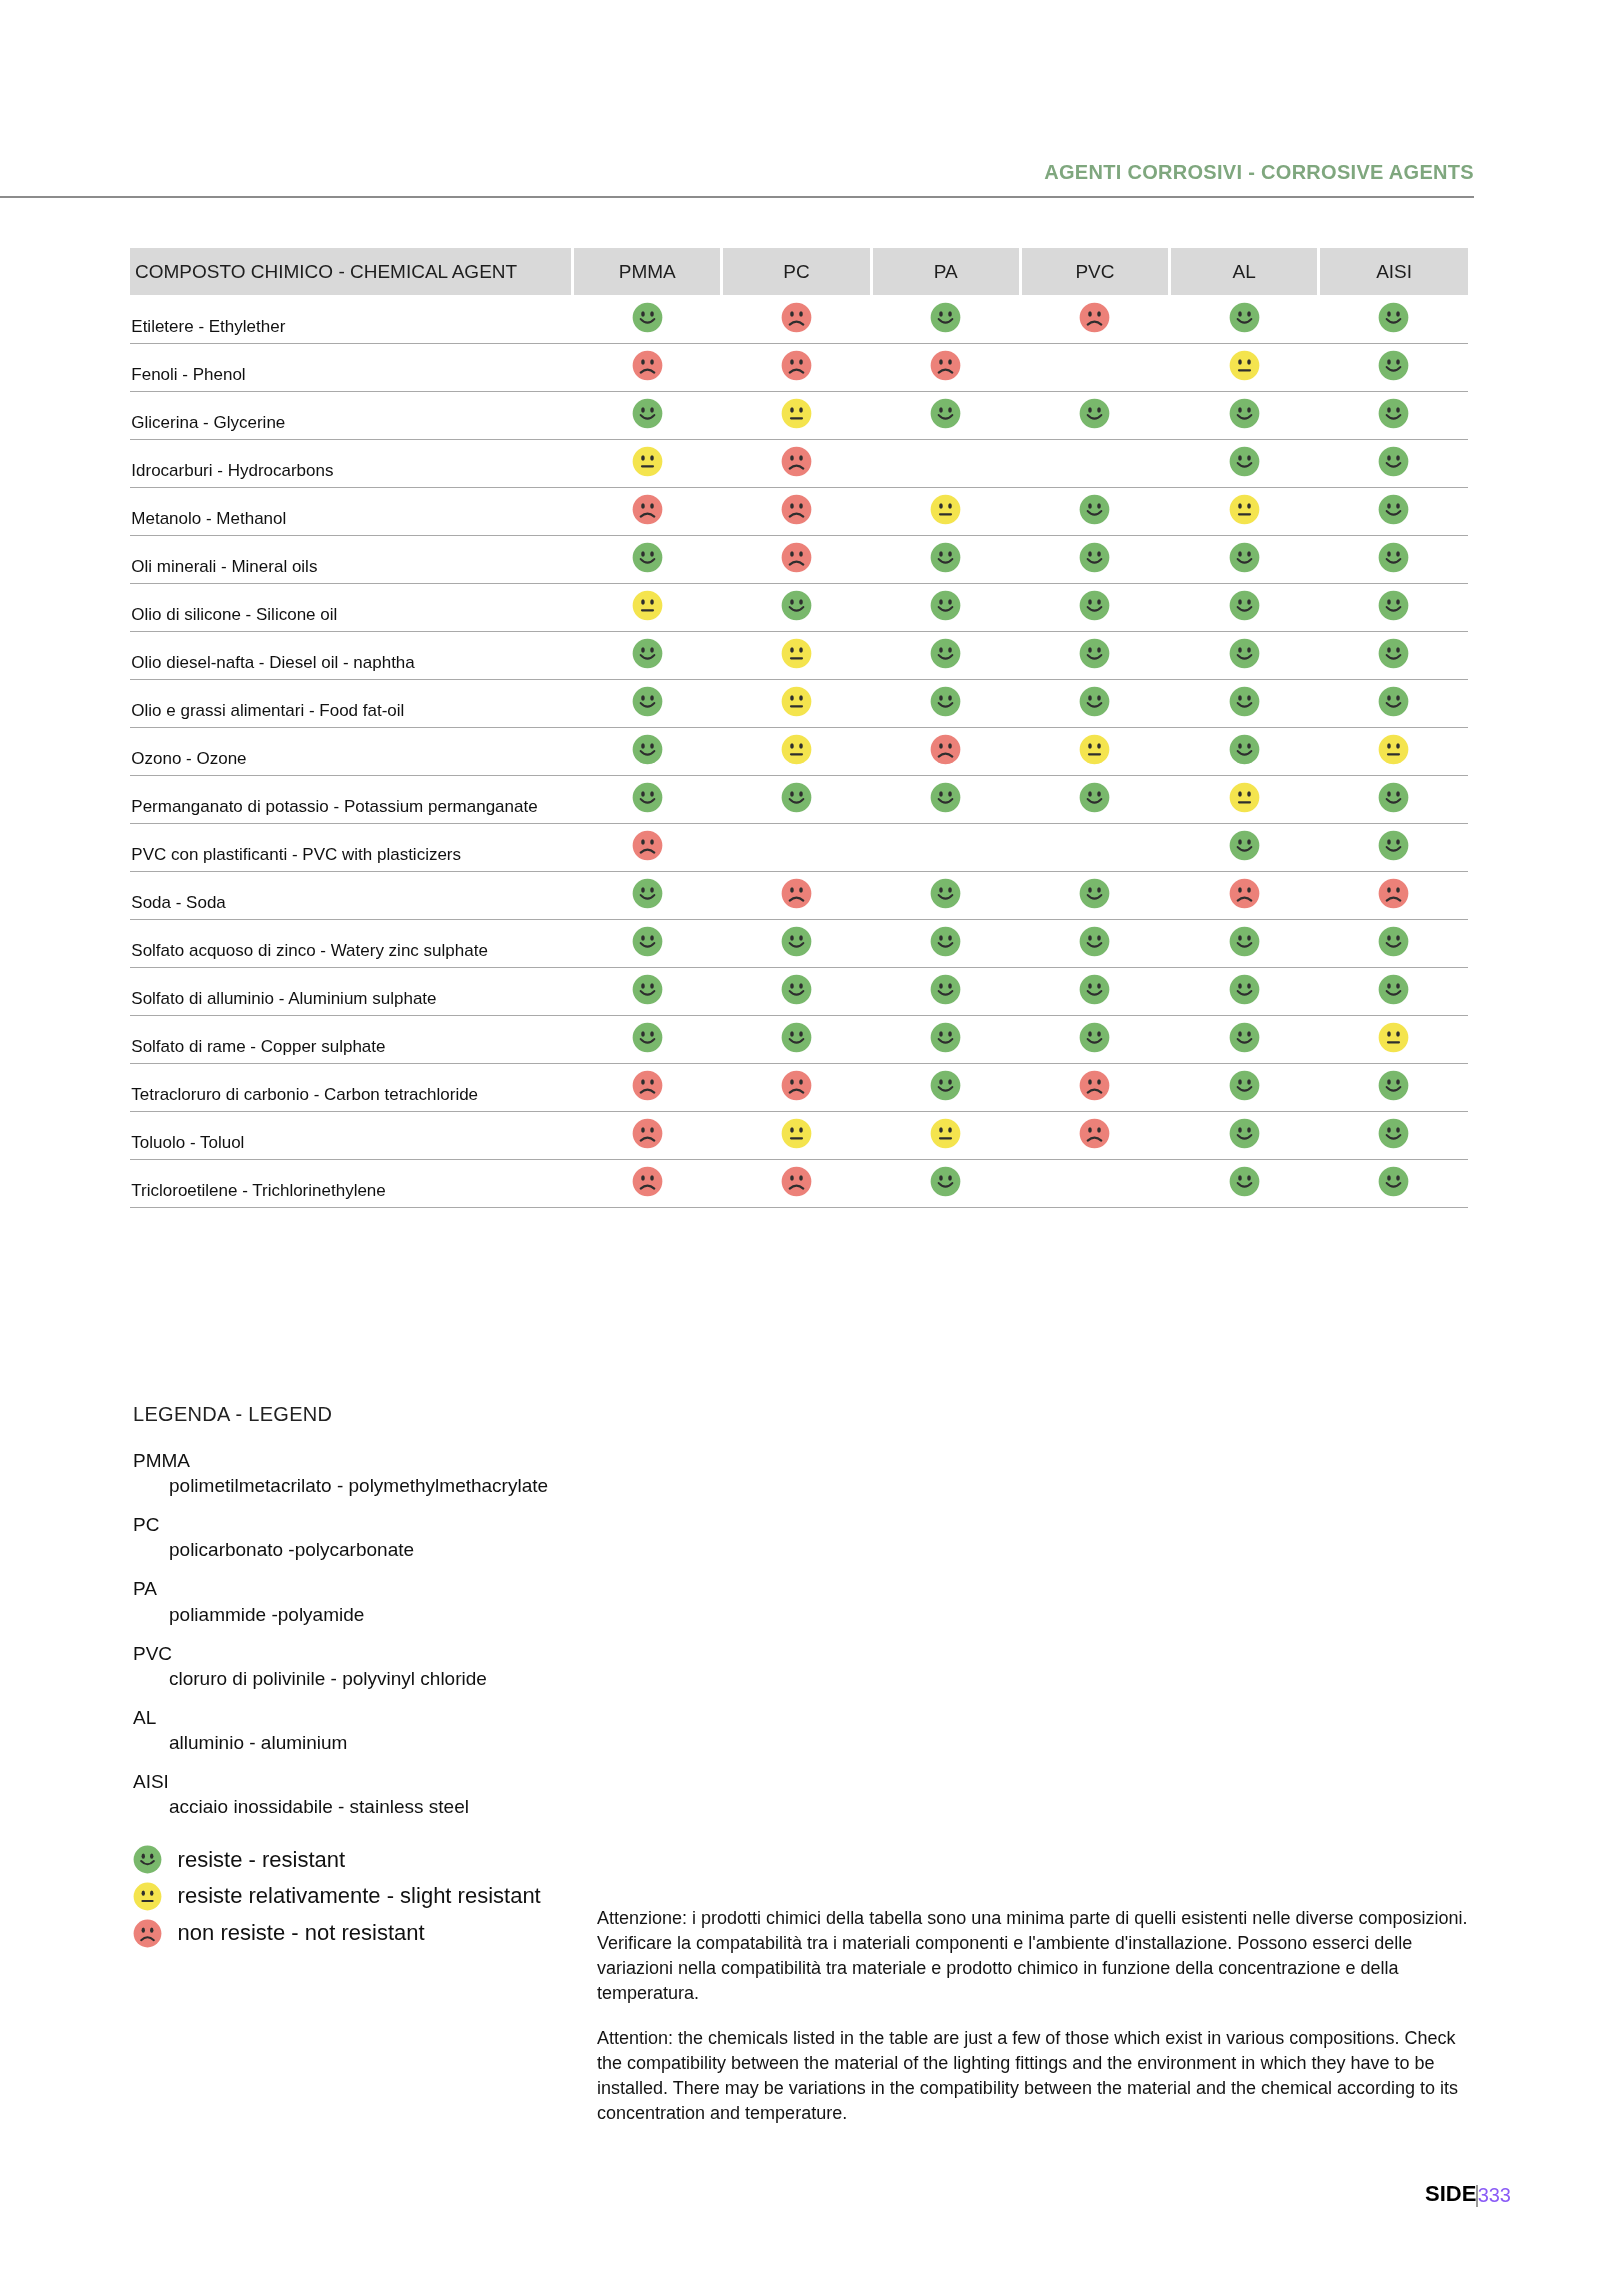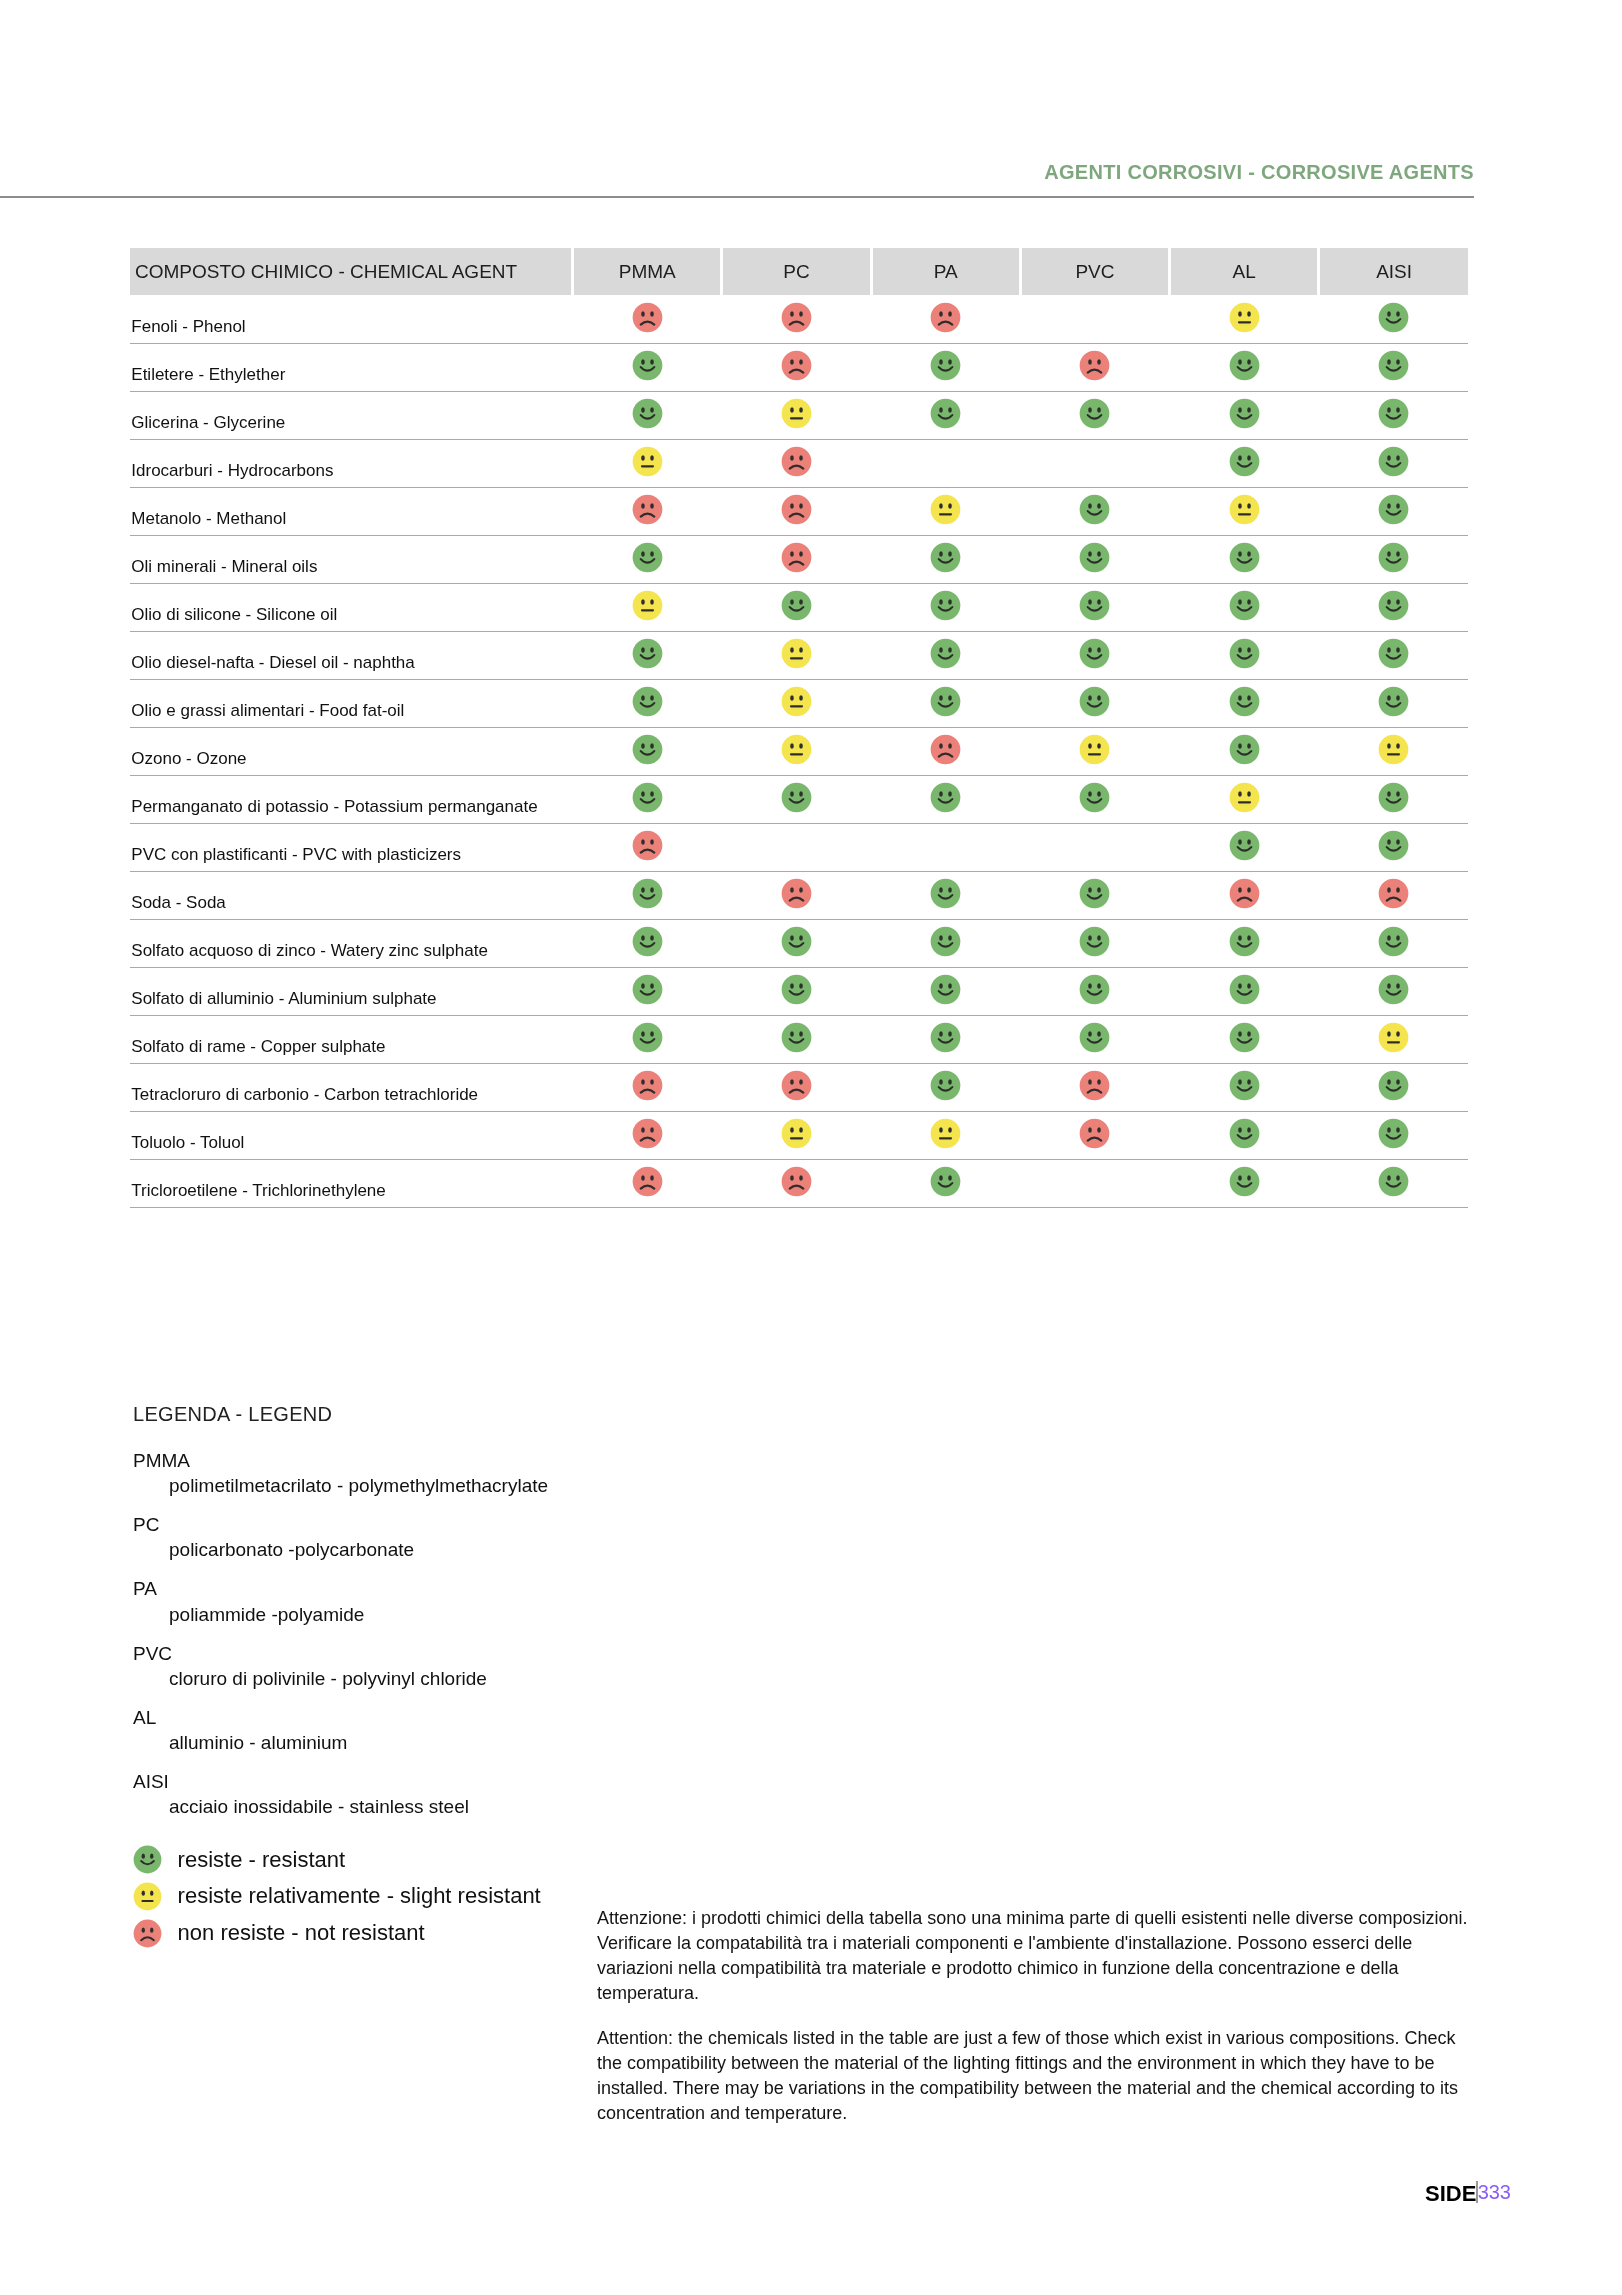--- a/index.html
+++ b/index.html
@@ -52,21 +52,21 @@
   .legend-ratings { margin-top: 27px; }
   .rating-row { display: flex; align-items: center; gap: 15.6px; margin-bottom: 7.8px; }
   .rating-row svg { flex: 0 0 auto; }
   .rating-label { font-size: 22px; color: #111; }
 
   
   .notes { position: absolute; left: 597px; top: 1864px; width: 877px; margin-top: 42px; }
   .note { font-size: 18px; line-height: 25px; color: #141414; margin-bottom: 19.5px; }
 
   
-  .footer { position: absolute; top: 2181px; right: 112px; display: flex; align-items: flex-start; }
+  .footer { position: absolute; top: 2181px; right: 112px; display: flex; align-items: flex-end; }
   .brand { font-size: 22px; font-weight: 700; color: #000; }
   .footer-divider { width: 1.3px; height: 22px; background: #9a9a9a; }
   .page-number { font-size: 20px; color: #8b5cf6; }
 </style>
 </head>
 <body>
 
 <div class="page">
 
   <div class="page-title">AGENTI CORROSIVI - CORROSIVE AGENTS</div>
@@ -79,20 +79,59 @@
           <th class="mat-h">PMMA</th>
           <th class="mat-h">PC</th>
           <th class="mat-h">PA</th>
           <th class="mat-h">PVC</th>
           <th class="mat-h">AL</th>
           <th class="mat-h">AISI</th>
         </tr>
       </thead>
     <tbody>
         <tr>
+          <td class="agent">Etiletere - Ethylether</td>
+          <td class="rating"><svg width="31" height="31" viewBox="0 0 48 48">
+              <circle cx="24" cy="24" r="23" fill="#79b86c"></circle>
+              <ellipse cx="17" cy="18.5" rx="2.8" ry="4.3" fill="#2e2e2e"></ellipse>
+              <ellipse cx="31" cy="18.5" rx="2.8" ry="4.3" fill="#2e2e2e"></ellipse>
+              <path d="M13.5 26.5 Q24 37.5 34.5 26.5" fill="none" stroke="#2e2e2e" stroke-width="3.3" stroke-linecap="round"></path>
+            </svg></td>
+          <td class="rating"><svg width="31" height="31" viewBox="0 0 48 48">
+              <circle cx="24" cy="24" r="23" fill="#ec8179"></circle>
+              <ellipse cx="17" cy="18.5" rx="2.8" ry="4.3" fill="#2e2e2e"></ellipse>
+              <ellipse cx="31" cy="18.5" rx="2.8" ry="4.3" fill="#2e2e2e"></ellipse>
+              <path d="M13.5 35 Q24 25.5 34.5 35" fill="none" stroke="#2e2e2e" stroke-width="3.3" stroke-linecap="round"></path>
+            </svg></td>
+          <td class="rating"><svg width="31" height="31" viewBox="0 0 48 48">
+              <circle cx="24" cy="24" r="23" fill="#79b86c"></circle>
+              <ellipse cx="17" cy="18.5" rx="2.8" ry="4.3" fill="#2e2e2e"></ellipse>
+              <ellipse cx="31" cy="18.5" rx="2.8" ry="4.3" fill="#2e2e2e"></ellipse>
+              <path d="M13.5 26.5 Q24 37.5 34.5 26.5" fill="none" stroke="#2e2e2e" stroke-width="3.3" stroke-linecap="round"></path>
+            </svg></td>
+          <td class="rating"><svg width="31" height="31" viewBox="0 0 48 48">
+              <circle cx="24" cy="24" r="23" fill="#ec8179"></circle>
+              <ellipse cx="17" cy="18.5" rx="2.8" ry="4.3" fill="#2e2e2e"></ellipse>
+              <ellipse cx="31" cy="18.5" rx="2.8" ry="4.3" fill="#2e2e2e"></ellipse>
+              <path d="M13.5 35 Q24 25.5 34.5 35" fill="none" stroke="#2e2e2e" stroke-width="3.3" stroke-linecap="round"></path>
+            </svg></td>
+          <td class="rating"><svg width="31" height="31" viewBox="0 0 48 48">
+              <circle cx="24" cy="24" r="23" fill="#79b86c"></circle>
+              <ellipse cx="17" cy="18.5" rx="2.8" ry="4.3" fill="#2e2e2e"></ellipse>
+              <ellipse cx="31" cy="18.5" rx="2.8" ry="4.3" fill="#2e2e2e"></ellipse>
+              <path d="M13.5 26.5 Q24 37.5 34.5 26.5" fill="none" stroke="#2e2e2e" stroke-width="3.3" stroke-linecap="round"></path>
+            </svg></td>
+          <td class="rating"><svg width="31" height="31" viewBox="0 0 48 48">
+              <circle cx="24" cy="24" r="23" fill="#79b86c"></circle>
+              <ellipse cx="17" cy="18.5" rx="2.8" ry="4.3" fill="#2e2e2e"></ellipse>
+              <ellipse cx="31" cy="18.5" rx="2.8" ry="4.3" fill="#2e2e2e"></ellipse>
+              <path d="M13.5 26.5 Q24 37.5 34.5 26.5" fill="none" stroke="#2e2e2e" stroke-width="3.3" stroke-linecap="round"></path>
+            </svg></td>
+        </tr>
+        <tr>
           <td class="agent">Fenoli - Phenol</td>
           <td class="rating"><svg width="31" height="31" viewBox="0 0 48 48">
               <circle cx="24" cy="24" r="23" fill="#ec8179"></circle>
               <ellipse cx="17" cy="18.5" rx="2.8" ry="4.3" fill="#2e2e2e"></ellipse>
               <ellipse cx="31" cy="18.5" rx="2.8" ry="4.3" fill="#2e2e2e"></ellipse>
               <path d="M13.5 35 Q24 25.5 34.5 35" fill="none" stroke="#2e2e2e" stroke-width="3.3" stroke-linecap="round"></path>
             </svg></td>
           <td class="rating"><svg width="31" height="31" viewBox="0 0 48 48">
               <circle cx="24" cy="24" r="23" fill="#ec8179"></circle>
               <ellipse cx="17" cy="18.5" rx="2.8" ry="4.3" fill="#2e2e2e"></ellipse>
@@ -104,59 +143,20 @@
               <ellipse cx="17" cy="18.5" rx="2.8" ry="4.3" fill="#2e2e2e"></ellipse>
               <ellipse cx="31" cy="18.5" rx="2.8" ry="4.3" fill="#2e2e2e"></ellipse>
               <path d="M13.5 35 Q24 25.5 34.5 35" fill="none" stroke="#2e2e2e" stroke-width="3.3" stroke-linecap="round"></path>
             </svg></td>
           <td class="rating"></td>
           <td class="rating"><svg width="31" height="31" viewBox="0 0 48 48">
               <circle cx="24" cy="24" r="23" fill="#f4e44e"></circle>
               <ellipse cx="17" cy="18.5" rx="2.8" ry="4.3" fill="#2e2e2e"></ellipse>
               <ellipse cx="31" cy="18.5" rx="2.8" ry="4.3" fill="#2e2e2e"></ellipse>
               <line x1="15.5" y1="31.5" x2="32.5" y2="31.5" stroke="#2e2e2e" stroke-width="3.3" stroke-linecap="round"></line>
-            </svg></td>
-          <td class="rating"><svg width="31" height="31" viewBox="0 0 48 48">
-              <circle cx="24" cy="24" r="23" fill="#79b86c"></circle>
-              <ellipse cx="17" cy="18.5" rx="2.8" ry="4.3" fill="#2e2e2e"></ellipse>
-              <ellipse cx="31" cy="18.5" rx="2.8" ry="4.3" fill="#2e2e2e"></ellipse>
-              <path d="M13.5 26.5 Q24 37.5 34.5 26.5" fill="none" stroke="#2e2e2e" stroke-width="3.3" stroke-linecap="round"></path>
-            </svg></td>
-        </tr>
-        <tr>
-          <td class="agent">Etiletere - Ethylether</td>
-          <td class="rating"><svg width="31" height="31" viewBox="0 0 48 48">
-              <circle cx="24" cy="24" r="23" fill="#79b86c"></circle>
-              <ellipse cx="17" cy="18.5" rx="2.8" ry="4.3" fill="#2e2e2e"></ellipse>
-              <ellipse cx="31" cy="18.5" rx="2.8" ry="4.3" fill="#2e2e2e"></ellipse>
-              <path d="M13.5 26.5 Q24 37.5 34.5 26.5" fill="none" stroke="#2e2e2e" stroke-width="3.3" stroke-linecap="round"></path>
-            </svg></td>
-          <td class="rating"><svg width="31" height="31" viewBox="0 0 48 48">
-              <circle cx="24" cy="24" r="23" fill="#ec8179"></circle>
-              <ellipse cx="17" cy="18.5" rx="2.8" ry="4.3" fill="#2e2e2e"></ellipse>
-              <ellipse cx="31" cy="18.5" rx="2.8" ry="4.3" fill="#2e2e2e"></ellipse>
-              <path d="M13.5 35 Q24 25.5 34.5 35" fill="none" stroke="#2e2e2e" stroke-width="3.3" stroke-linecap="round"></path>
-            </svg></td>
-          <td class="rating"><svg width="31" height="31" viewBox="0 0 48 48">
-              <circle cx="24" cy="24" r="23" fill="#79b86c"></circle>
-              <ellipse cx="17" cy="18.5" rx="2.8" ry="4.3" fill="#2e2e2e"></ellipse>
-              <ellipse cx="31" cy="18.5" rx="2.8" ry="4.3" fill="#2e2e2e"></ellipse>
-              <path d="M13.5 26.5 Q24 37.5 34.5 26.5" fill="none" stroke="#2e2e2e" stroke-width="3.3" stroke-linecap="round"></path>
-            </svg></td>
-          <td class="rating"><svg width="31" height="31" viewBox="0 0 48 48">
-              <circle cx="24" cy="24" r="23" fill="#ec8179"></circle>
-              <ellipse cx="17" cy="18.5" rx="2.8" ry="4.3" fill="#2e2e2e"></ellipse>
-              <ellipse cx="31" cy="18.5" rx="2.8" ry="4.3" fill="#2e2e2e"></ellipse>
-              <path d="M13.5 35 Q24 25.5 34.5 35" fill="none" stroke="#2e2e2e" stroke-width="3.3" stroke-linecap="round"></path>
-            </svg></td>
-          <td class="rating"><svg width="31" height="31" viewBox="0 0 48 48">
-              <circle cx="24" cy="24" r="23" fill="#79b86c"></circle>
-              <ellipse cx="17" cy="18.5" rx="2.8" ry="4.3" fill="#2e2e2e"></ellipse>
-              <ellipse cx="31" cy="18.5" rx="2.8" ry="4.3" fill="#2e2e2e"></ellipse>
-              <path d="M13.5 26.5 Q24 37.5 34.5 26.5" fill="none" stroke="#2e2e2e" stroke-width="3.3" stroke-linecap="round"></path>
             </svg></td>
           <td class="rating"><svg width="31" height="31" viewBox="0 0 48 48">
               <circle cx="24" cy="24" r="23" fill="#79b86c"></circle>
               <ellipse cx="17" cy="18.5" rx="2.8" ry="4.3" fill="#2e2e2e"></ellipse>
               <ellipse cx="31" cy="18.5" rx="2.8" ry="4.3" fill="#2e2e2e"></ellipse>
               <path d="M13.5 26.5 Q24 37.5 34.5 26.5" fill="none" stroke="#2e2e2e" stroke-width="3.3" stroke-linecap="round"></path>
             </svg></td>
         </tr>
         <tr>
           <td class="agent">Glicerina - Glycerine</td>

